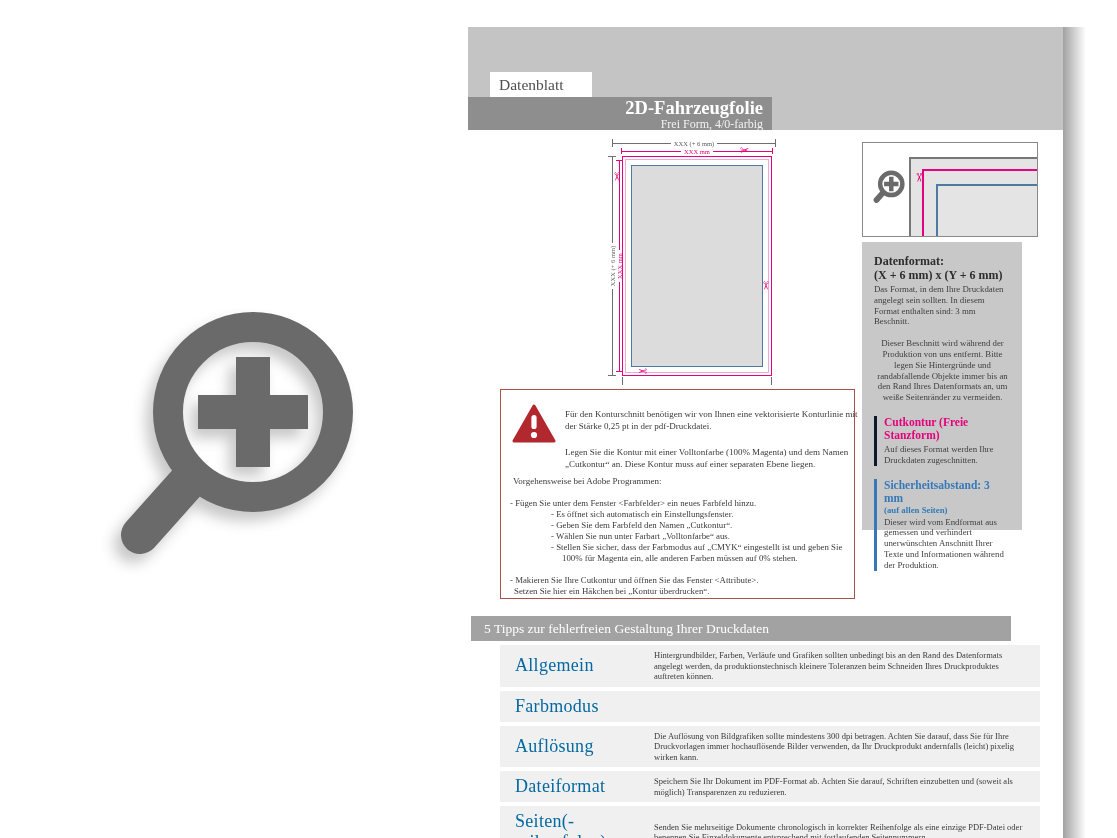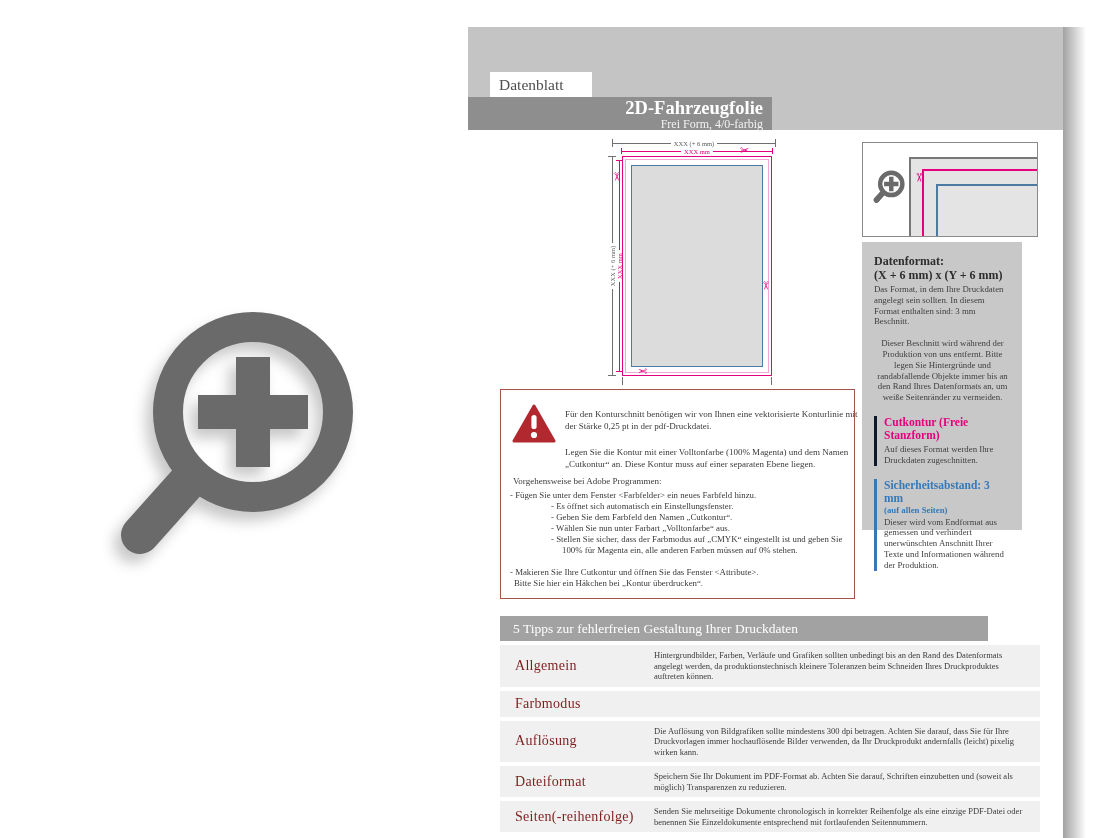--- a/index.html
+++ b/index.html
@@ -50,21 +50,21 @@
   .ext-tick { width:1px; height:8px; background:#6f6f6f; }
   .scissors { color:#e5007d; font-size:11px; line-height:11px; }
 
   
   .warn { left:500px; top:362px; width:355px; height:210px; background:#fff; border:1px solid #a8524c; }
   .warn-tri { position:absolute; left:11px; top:14px; }
   .warn p { position:absolute; font-size:9px; line-height:11.5px; color:#3b3b3b; }
   .warn-p1 { left:64px; top:19px;  width:296px; }
   .warn-p2 { left:64px; top:57px;  width:300px; }
   .warn-h  { position:absolute; left:12px; top:86px; font-size:9px; color:#3b3b3b; }
-  .steps { position:absolute; left:9px; top:100px; width:342px;
+  .steps { position:absolute; left:9px; top:108px; width:342px;
     font-size:8.8px; line-height:11px; color:#3b3b3b; }
   .steps div.i1 { margin-left:41px; }
   .steps div.i2 { margin-left:52px; }
   .steps div.i3 { margin-left:4px; }
   .steps div.gap { margin-top:11px; }
 
   
   .detail-box { left:862px; top:115px; width:176px; height:95px; background:#fff;
     border:1px solid #8a8a8a; overflow:hidden; }
   .db-el { position:absolute; }
@@ -85,25 +85,25 @@
   .panel .p2 { margin-top:11px;text-align:center; }
   .blk { margin-top:13px; padding-left:7px; }
   .blk.cut { border-left:3px solid #0f172a; }
   .blk.saf { border-left:3px solid #3579b8; }
   .blk .bt { font-size:11.5px; font-weight:bold; line-height:13px; }
   .blk.cut .bt { color:#e5007d; }
   .blk.saf .bt, .blk.saf .bs { color:#3579b8; }
   .blk .bs { font-size:8.8px; font-weight:bold; line-height:10px; }
 
   
-  .tips-header { left:500px; top:589px; width:488px; height:25px; background:#a2a2a2;
+  .tips-header { left:471px; top:589px; width:540px; height:25px; background:#a2a2a2;
     color:#fff; font-size:13.5px; line-height:25px; padding-left:13px; }
   .tips-rows { left:500px; top:618px; width:540px; }
   .tip-row { display:flex; background:#f0f0f0; margin-bottom:4px; }
-  .tip-label { width:152px; padding:5px 0 5px 15px; font-size:14px; color:#7f1d1d;
+  .tip-label { width:152px; padding:5px 0 5px 15px; font-size:18px; color:#0369a1;
     letter-spacing:.3px; display:flex; align-items:center; }
   .tip-text { flex:1; padding:5px 12px 5px 2px; font-size:8.5px; line-height:10.5px;
     color:#3b3b3b; align-self:center; }
 </style>
 </head>
 <body>
 
 <div class="stage">
 
   <svg class="big-zoom" width="260" height="272" viewBox="0 0 260 272">
@@ -169,21 +169,21 @@
     <p class="warn-p2">Legen Sie die Kontur mit einer Volltonfarbe (100% Magenta) und dem Namen „Cutkontur“ an. Diese Kontur muss auf einer separaten Ebene liegen.</p>
     <div class="warn-h">Vorgehensweise bei Adobe Programmen:</div>
     <div class="steps">
       <div>- Fügen Sie unter dem Fenster &lt;Farbfelder&gt; ein neues Farbfeld hinzu.</div>
       <div class="i1">- Es öffnet sich automatisch ein Einstellungsfenster.</div>
       <div class="i1">- Geben Sie dem Farbfeld den Namen „Cutkontur“.</div>
       <div class="i1">- Wählen Sie nun unter Farbart „Volltonfarbe“ aus.</div>
       <div class="i1">- Stellen Sie sicher, dass der Farbmodus auf „CMYK“ eingestellt ist und geben Sie</div>
       <div class="i2">100% für Magenta ein, alle anderen Farben müssen auf 0% stehen.</div>
       <div class="gap">- Makieren Sie Ihre Cutkontur und öffnen Sie das Fenster &lt;Attribute&gt;.</div>
-      <div class="i3">Bitte Sie hier ein Häkchen bei „Kontur überdrucken“.</div>
+      <div class="i3">Setzen Sie hier ein Häkchen bei „Kontur überdrucken“.</div>
     </div>
   </div>
 
   <div class="abs detail-box">
     <svg class="small-zoom" width="34" height="36" viewBox="0 0 260 272">
       <circle cx="155" cy="105" r="85" fill="none" stroke="#6a6a6a" stroke-width="34"></circle>
       <line x1="92" y1="172" x2="42" y2="228" stroke="#6a6a6a" stroke-width="44" stroke-linecap="round"></line>
       <path d="M138 50 h34 v38 h38 v34 h-38 v38 h-34 v-38 h-38 v-34 h38 Z" fill="#6a6a6a"></path>
     </svg>
     <div class="db-el db-gray-v"></div>

